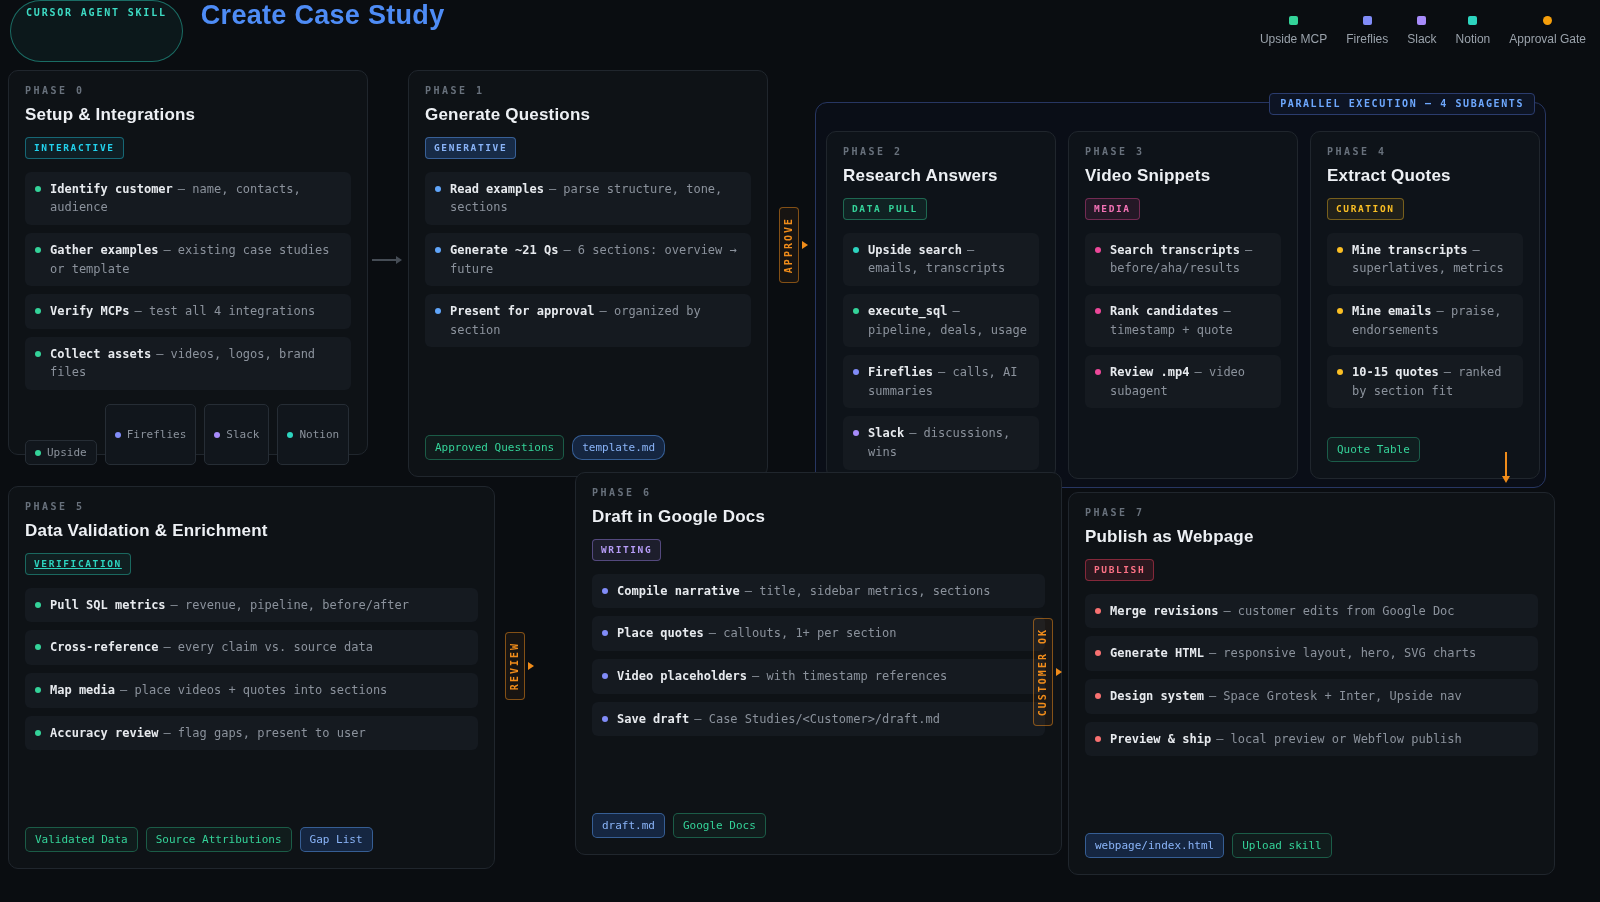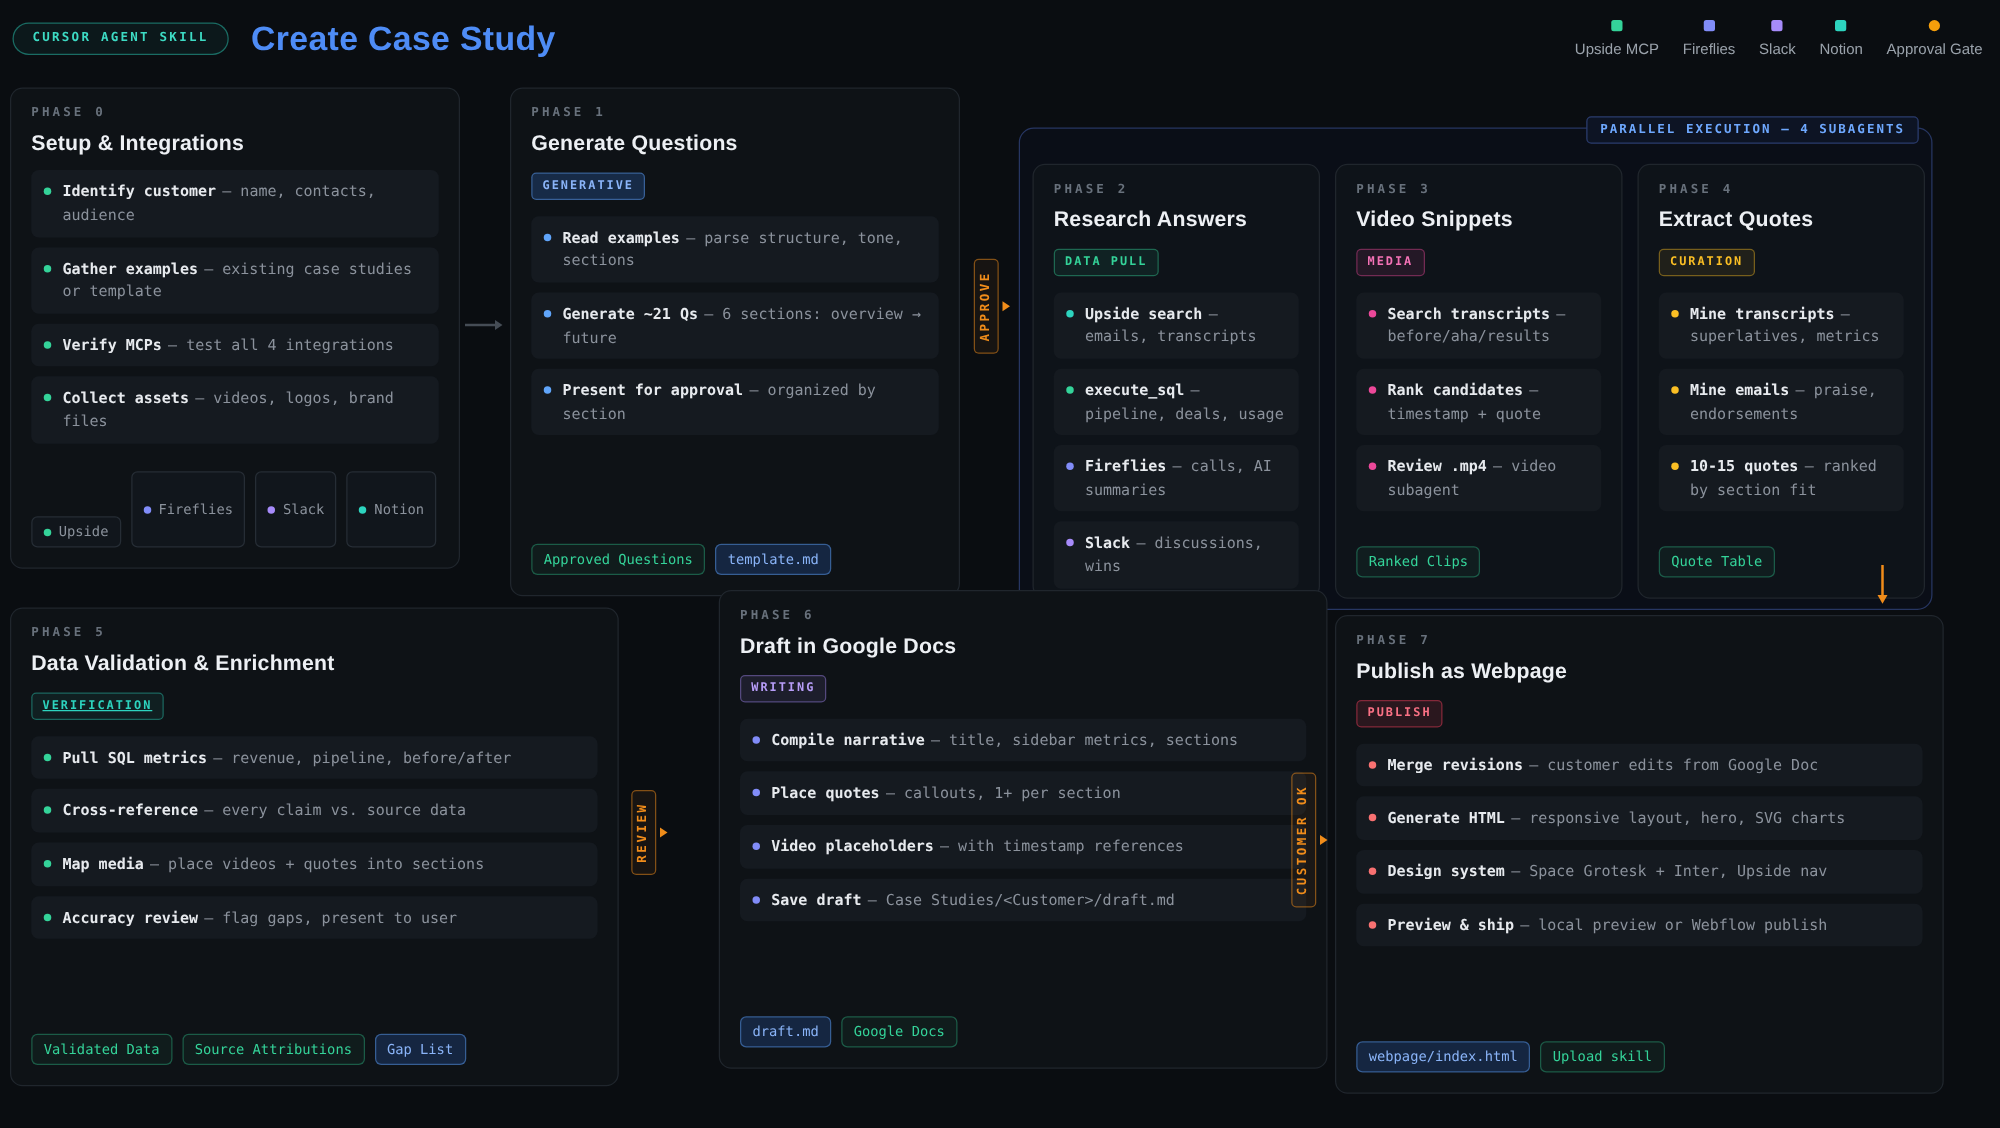--- a/index.html
+++ b/index.html
@@ -1,20 +1,20 @@
 <!DOCTYPE html>
 <html><head>
 <meta charset="utf-8">
 <style>
   * { box-sizing: border-box; margin: 0; padding: 0; }
   body { background:#090c0f; font-family:"DejaVu Sans Mono", monospace; }
   .canvas { position:relative; width:1600px; height:902px; background:#0a0d11; overflow:hidden; }
 
   
-  .header { position:absolute; top:0; left:0; width:1600px; height:62px; display:flex; align-items:center; padding:0 14px 0 10px; }
+  .header { position:absolute; top:0; left:0; width:1600px; height:62px; display:flex; padding:0 14px 0 10px; }
   .skill-badge { border:1px solid rgba(45,212,191,.45); color:#3ddbc4; background:rgba(45,212,191,.06); border-radius:999px; font:700 10px/1 "DejaVu Sans Mono",monospace; letter-spacing:1.8px; padding:7px 15px; }
   .page-title { color:#4e8cf6; font-family:"Liberation Sans",sans-serif; font-weight:800; font-size:27px; letter-spacing:.3px; margin-left:18px; }
   .legend { margin-left:auto; display:flex; gap:19px; align-items:center; }
   .legend-item { display:flex; align-items:center; gap:7px; color:#9aa2ab; font:12px "Liberation Sans",sans-serif;flex-direction:column; }
   .legend-swatch { width:9px; height:9px; display:inline-block; }
 
   
   .card { position:absolute; background:#0e1216; border:1px solid #20262d; border-radius:10px; padding:15px 16px 16px; display:flex; flex-direction:column; }
   .kicker { font:700 10px/1 "DejaVu Sans Mono",monospace; color:#68717c; letter-spacing:2.5px; margin-bottom:9px; }
   .card-title { font-family:"Liberation Sans",sans-serif; font-weight:700; font-size:17px; line-height:1.2; color:#edf0f4; margin-bottom:11px; letter-spacing:.2px; }
@@ -96,20 +96,21 @@
         <span class="legend-item">
           <span class="legend-swatch" style="background: rgb(245, 158, 11); border-radius: 50%;"></span>
           <span>Approval Gate</span>
         </span>
       </div>
   </div>
 
   <section class="card p0">
     <div class="kicker">PHASE 0</div>
     <h2 class="card-title">Setup &amp; Integrations</h2>
+    <div class="badge-row"><span class="badge" style="color: rgb(34, 211, 238); border-color: rgba(34, 211, 238, 0.4); background: rgba(34, 211, 238, 0.07);">INTERACTIVE</span></div>
     <div class="items">
 
         <div class="item">
           <span class="dot" style="background: rgb(52, 211, 153);"></span>
           <span><b>Identify customer</b><span class="desc">— name, contacts, audience</span></span>
         </div>
 
         <div class="item">
           <span class="dot" style="background: rgb(52, 211, 153);"></span>
           <span><b>Gather examples</b><span class="desc">— existing case studies or template</span></span>
@@ -175,21 +176,21 @@
           <span><b>Present for approval</b><span class="desc">— organized by section</span></span>
         </div>
       </div>
     <div class="tags">
 
         <span class="tag" style="color: rgb(52, 211, 153); border-color: rgba(52, 211, 153, 0.35); background: rgba(52, 211, 153, 0.05);">
 
           <span>Approved Questions</span>
         </span>
 
-        <span class="tag" style="color: rgb(138, 180, 248); border-color: rgba(96, 165, 250, 0.45); background: rgba(40, 90, 180, 0.28);">
+        <span class="tag" style="color: rgb(138, 180, 248); border-color: rgba(96, 165, 250, 0.45); background: rgba(40, 90, 180, 0.28); border-radius: 10px;">
 
           <span>template.md</span>
         </span>
       </div>
   </section>
 
   <div class="gate g-approve">
     <span class="gate-box">
       <span class="gate-text" style="color: rgb(240, 140, 26);">APPROVE</span>
     </span>
@@ -246,27 +247,20 @@
           <div class="item">
             <span class="dot" style="background: rgb(236, 72, 153);"></span>
             <span><b>Rank candidates</b><span class="desc">— timestamp + quote</span></span>
           </div>
 
           <div class="item">
             <span class="dot" style="background: rgb(236, 72, 153);"></span>
             <span><b>Review .mp4</b><span class="desc">— video subagent</span></span>
           </div>
         </div>
-      <div class="tags">
-
-          <span class="tag" style="color: rgb(52, 211, 153); border-color: rgba(52, 211, 153, 0.35); background: rgba(52, 211, 153, 0.05);">
-
-            <span>Ranked Clips</span>
-          </span>
-        </div>
     </section>
 
     <section class="card p4">
       <div class="kicker">PHASE 4</div>
       <h2 class="card-title">Extract Quotes</h2>
       <div class="badge-row"><span class="badge" style="color: rgb(251, 191, 36); border-color: rgba(251, 191, 36, 0.4); background: rgba(251, 191, 36, 0.08);">CURATION</span></div>
       <div class="items">
 
           <div class="item">
             <span class="dot" style="background: rgb(251, 191, 36);"></span>

